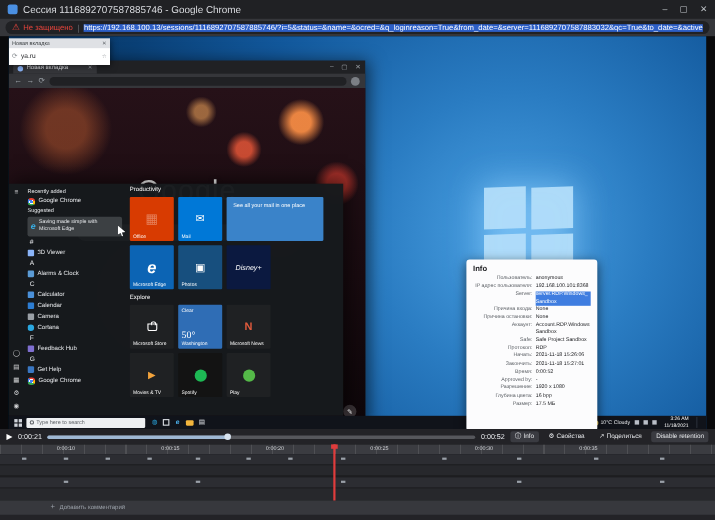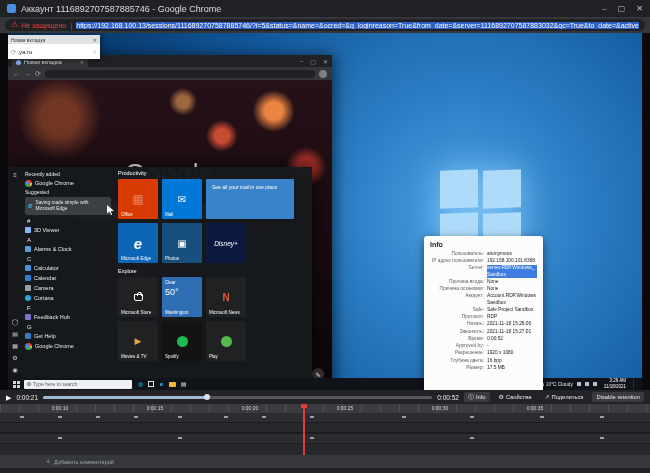--- a/index.html
+++ b/index.html
@@ -106,21 +106,21 @@
     white-space:nowrap; overflow:hidden; }
   .tile .center { position:absolute; inset:0; display:flex; align-items:center; justify-content:center; color:#fff; }
   .tile.narrow { width:40px; }
   .promo-txt { font-size:5px; color:#fff; padding:5px 6px; line-height:1.3; }
   .bag { width:9px; height:7px; border:1px solid #fff; border-radius:0 0 2px 2px; position:relative; }
   .bag:before { content:""; position:absolute; top:-3px; left:2px; width:3px; height:3px;
     border:1px solid #fff; border-bottom:none; border-radius:3px 3px 0 0; }
   .spot { width:11px; height:11px; border-radius:50%; background:#1db954; }
   .playorb { width:11px; height:11px; border-radius:50%; background:#54b948; }
   .wx-cond { position:absolute; left:3px; top:3px; font-size:4.5px; color:#fff; }
-  .wx-temp { position:absolute; left:3px; top:10px; font-size:9px; color:#fff; }
+  .wx-temp { position:absolute; left:3px; top:22px; font-size:9px; color:#fff;font-family:Liberation Serif, serif; }
 
   
   .taskbar { position:absolute; left:0; bottom:0; width:634px; height:12px; background:#10131a;
     display:flex; align-items:center; padding:0 2px; z-index:4; }
   .tb-start { width:13px; display:flex; align-items:center; justify-content:center; flex:none; }
   .wg { width:7px; height:7px; display:grid; grid-template-columns:1fr 1fr; grid-template-rows:1fr 1fr; gap:1px; }
   .wg i { background:#cfd3da; }
   .tb-search { width:108px; height:9px; background:#eef0f2; border-radius:1px; display:flex; align-items:center;
     gap:2px; padding:0 3px; margin:0 3px 0 1px; flex:none; }
   .tb-search .q { width:4px; height:4px; border:1px solid #5f6368; border-radius:50%; flex:none; }
@@ -182,21 +182,21 @@
   .playhead:before { content:""; position:absolute; left:-2px; top:0; width:6px; height:4px; background:#e03c3c; }
   .bstrip { position:absolute; left:0; top:468px; width:650px; height:5px; background:#232327; }
 </style>
 </head>
 <body>
 
 <div id="app">
 
   <div class="titlebar">
     <span class="favicon"></span>
-    <span class="title">Аккаунт 1116892707587885746 - Google Chrome</span>
+    <span class="title">Сессия 1116892707587885746 - Google Chrome</span>
     <div class="wc">
       <span>–</span>
       <span>▢</span>
       <span>✕</span>
     </div>
   </div>
 
   <div class="addressbar">
     <div class="omnibox">
       <span class="warn-icon">⚠</span>

